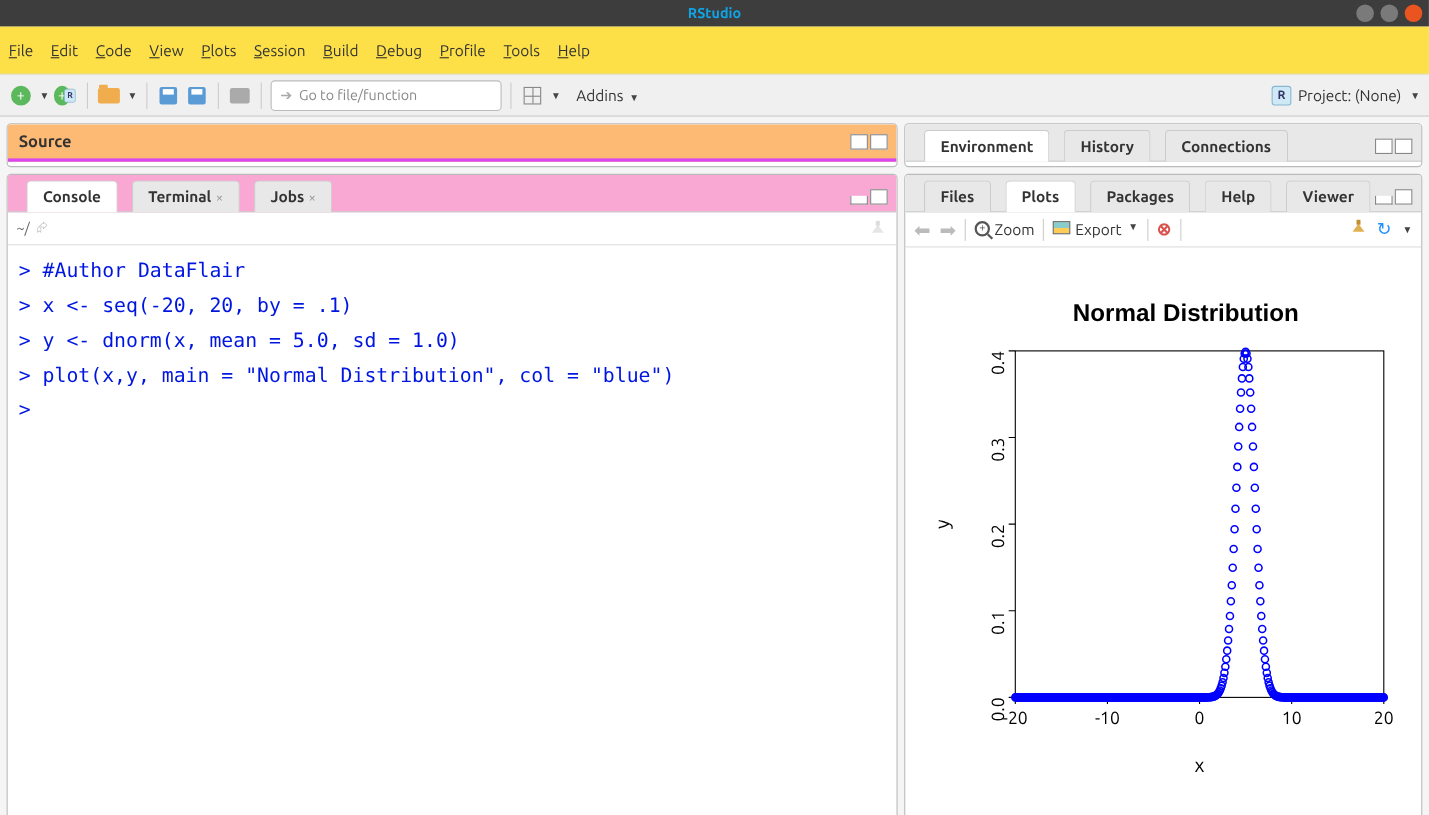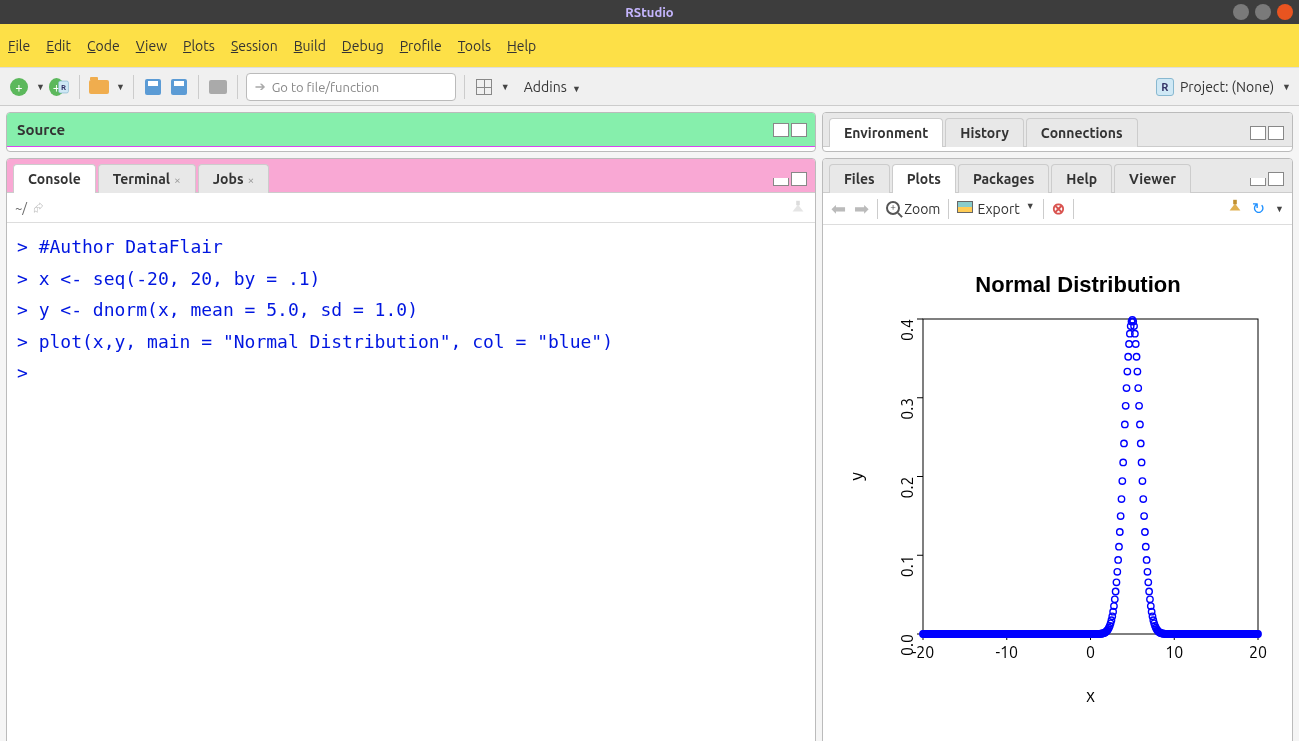--- a/index.html
+++ b/index.html
@@ -1,18 +1,18 @@
 <!DOCTYPE html>
 <html><head>
 <meta charset="utf-8">
 <style>
 * { box-sizing: border-box; margin: 0; padding: 0; }
 body { font-family: "Ubuntu", "Segoe UI", sans-serif; font-size: 13px; background: #f5f5f5; color: #333; width: 1299px; height: 741px; overflow: hidden; }
 
-.titlebar { background: #3d3d3d; color: #c4b5fd; height: 24px; display: flex; align-items: center; justify-content: center; position: relative; font-size: 13px; font-weight: bold; }
+.titlebar { background: #3d3d3d; color: #0ea5e9; height: 24px; display: flex; align-items: center; justify-content: center; position: relative; font-size: 13px; font-weight: bold; }
 .titlebar-controls { position: absolute; right: 6px; display: flex; gap: 6px; }
 .titlebar-btn { width: 16px; height: 16px; border-radius: 50%; display: inline-block; }
 .tb-min { background: #7a7a7a; }
 .tb-max { background: #7a7a7a; }
 .tb-close { background: #e95420; }
 
 .menubar { background: #fde047; height: 44px; display: flex; align-items: center; padding: 0 8px; gap: 16px; font-size: 14px; border-bottom: 1px solid #ddd; }
 .menubar span { cursor: pointer; }
 .menubar span u { text-decoration: underline; }
 
@@ -23,28 +23,28 @@
 .goto-box { display: flex; align-items: center; border: 1px solid #bbb; border-radius: 4px; background: #fff; height: 28px; padding: 0 8px; width: 210px; color: #888; gap: 6px; }
 .addins { margin-left: 10px; font-size: 14px; cursor: pointer; }
 .toolbar-spacer { flex: 1; }
 .project-box { display: flex; align-items: center; gap: 6px; font-size: 14px; cursor: pointer; }
 
 .main { display: flex; height: calc(741px - 24px - 26px - 38px); padding: 6px; gap: 6px; }
 .left-col { flex: 0 0 810px; display: flex; flex-direction: column; gap: 6px; }
 .right-col { flex: 1; display: flex; flex-direction: column; gap: 6px; }
 
 .pane { border: 1px solid #bbb; border-radius: 4px; background: #fff; display: flex; flex-direction: column; overflow: hidden; }
-.pane-header { background: #86efac; height: 34px; display: flex; align-items: center; padding: 0 10px; font-weight: bold; font-size: 15px; border-bottom: 1px solid #d946ef; position: relative; }
+.pane-header { background: #fdba74; height: 34px; display: flex; align-items: center; padding: 0 10px; font-weight: bold; font-size: 15px; border-bottom: 3px solid #d946ef; position: relative; }
 .pane-header .window-icons { position: absolute; right: 8px; display: flex; gap: 2px; }
 .win-icon { width: 16px; height: 14px; border: 1px solid #888; background: #fff; cursor: pointer; }
 
 .source-pane { flex: 0 0 40px; }
 
 .tabs-row { background: #f9a8d4; display: flex; align-items: flex-end; height: 34px; border-bottom: 1px solid #ccc; padding: 0 6px; position: relative; }
-.tab { padding: 6px 14px; border: 1px solid #ccc; border-bottom: none; border-radius: 4px 4px 0 0; margin-right: 2px; background: #e8e8e8; font-size: 14px; font-weight: bold; cursor: pointer; position: relative; top: 1px; }
+.tab { padding: 6px 14px; border: 1px solid #ccc; border-bottom: none; border-radius: 4px 4px 0 0; margin-right: 2px; background: #e8e8e8; font-size: 14px; font-weight: bold; cursor: pointer; position: relative; top: 1px; margin-left: 11px; }
 .tab.active { background: #fff; }
 .tab .close-x { color: #999; font-weight: normal; margin-left: 4px; font-size: 12px; }
 .tabs-row .window-icons { position: absolute; right: 8px; bottom: 6px; display: flex; gap: 2px; }
 
 .sub-toolbar { height: 30px; display: flex; align-items: center; padding: 0 8px; border-bottom: 1px solid #ddd; color: #666; gap: 6px; font-size: 13px; }
 .sub-toolbar .spacer { flex: 1; }
 .brush-icon { width: 18px; height: 18px; opacity: 0.5; }
 
 .console-body { flex: 1; padding: 8px 10px; font-family: "DejaVu Sans Mono", "Courier New", monospace; font-size: 18px; line-height: 1.75; color: #0016e0; overflow: auto; }
 .console-body .prompt { color: #0016e0; white-space: pre; }

